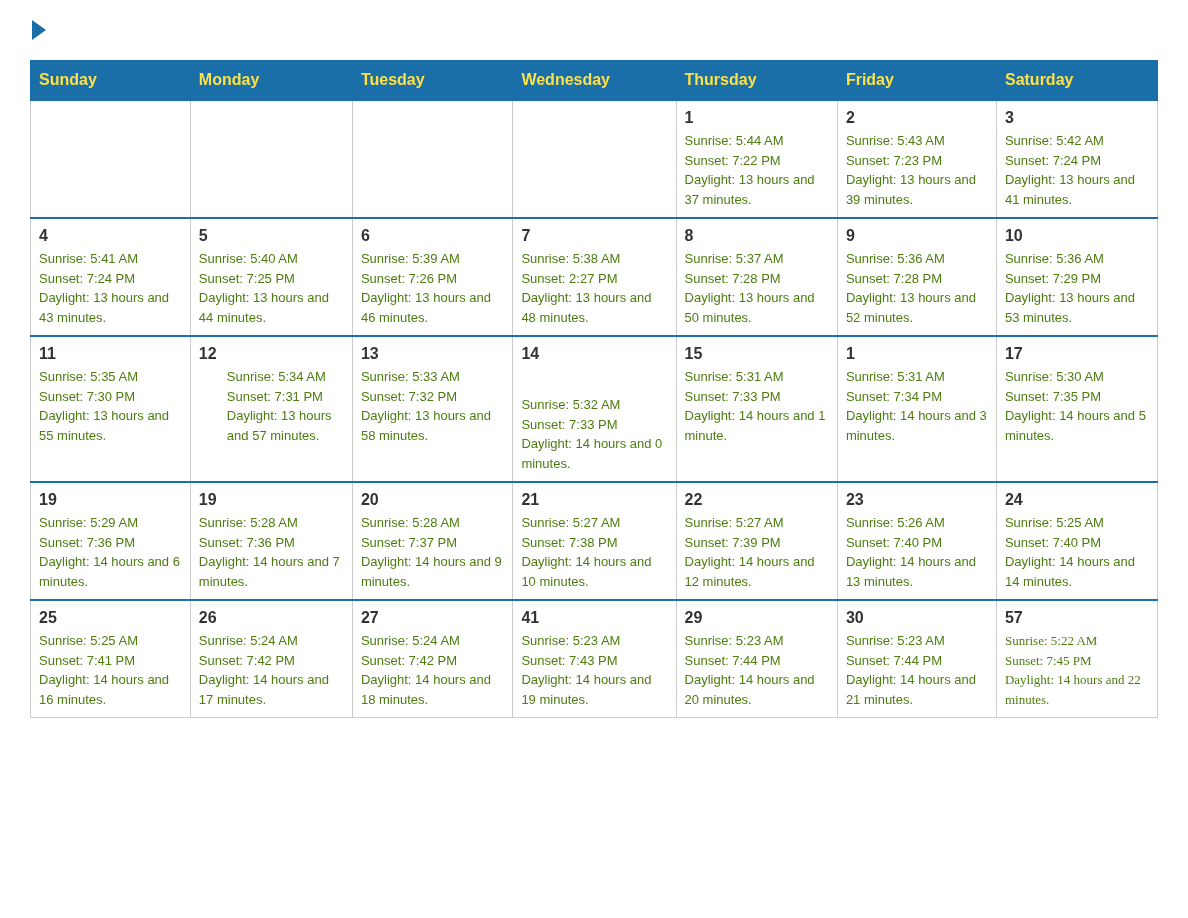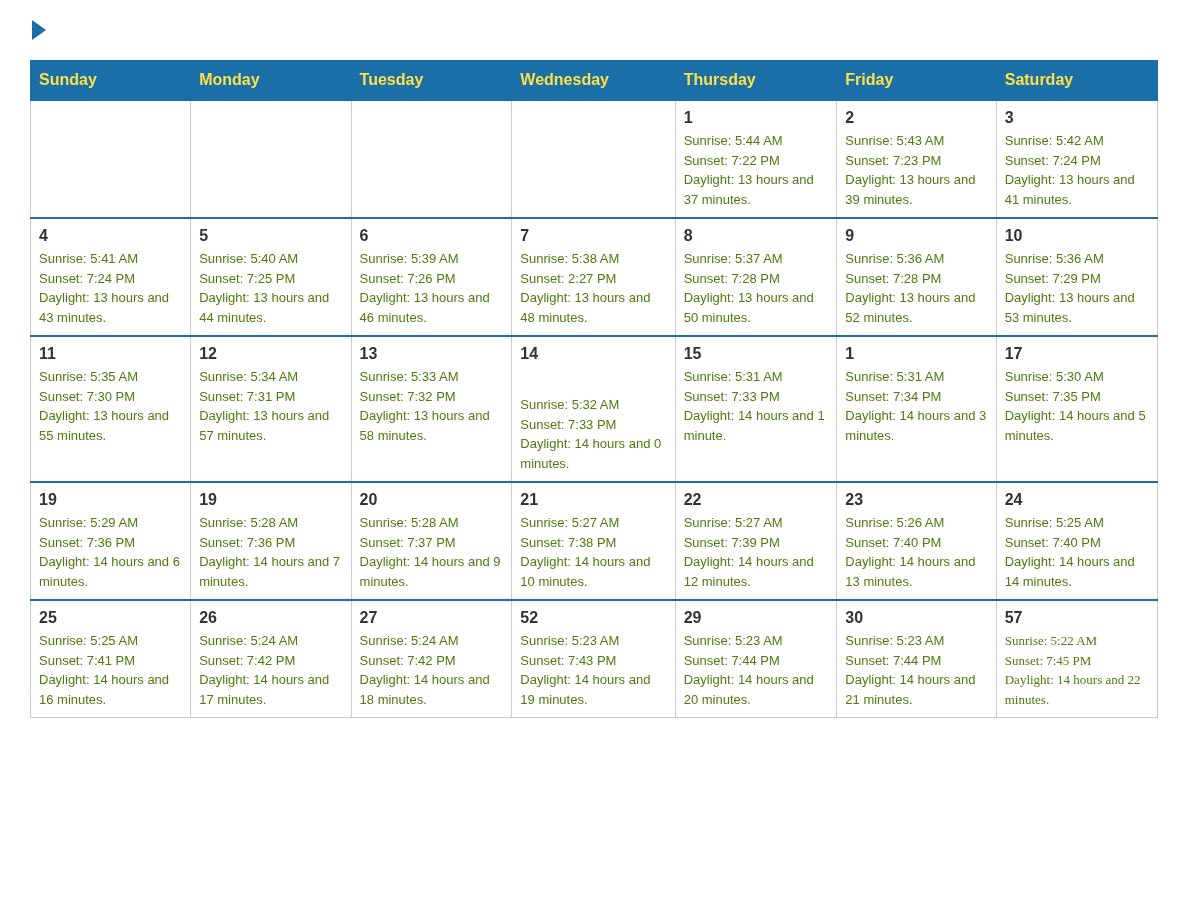--- a/index.html
+++ b/index.html
@@ -198,21 +198,21 @@
       </tr>
       <tr>
         <td>
           <span class="day-number">11</span>
           <div class="day-info" style="white-space: pre-line;">Sunrise: 5:35 AM
 Sunset: 7:30 PM
 Daylight: 13 hours and 55 minutes.</div>
         </td>
         <td>
           <span class="day-number">12</span>
-          <div class="day-info" style="white-space: pre-line;">Sunrise: 5:34 AM
+          <div class="day-info" style="white-space: pre-line; margin-left: 28px;">Sunrise: 5:34 AM
 Sunset: 7:31 PM
 Daylight: 13 hours and 57 minutes.</div>
         </td>
         <td>
           <span class="day-number">13</span>
           <div class="day-info" style="white-space: pre-line;">Sunrise: 5:33 AM
 Sunset: 7:32 PM
 Daylight: 13 hours and 58 minutes.</div>
         </td>
         <td>
@@ -297,21 +297,21 @@
 Sunset: 7:42 PM
 Daylight: 14 hours and 17 minutes.</div>
         </td>
         <td>
           <span class="day-number">27</span>
           <div class="day-info" style="white-space: pre-line;">Sunrise: 5:24 AM
 Sunset: 7:42 PM
 Daylight: 14 hours and 18 minutes.</div>
         </td>
         <td>
-          <span class="day-number">52</span>
+          <span class="day-number">41</span>
           <div class="day-info" style="white-space: pre-line;">Sunrise: 5:23 AM
 Sunset: 7:43 PM
 Daylight: 14 hours and 19 minutes.</div>
         </td>
         <td>
           <span class="day-number">29</span>
           <div class="day-info" style="white-space: pre-line;">Sunrise: 5:23 AM
 Sunset: 7:44 PM
 Daylight: 14 hours and 20 minutes.</div>
         </td>

